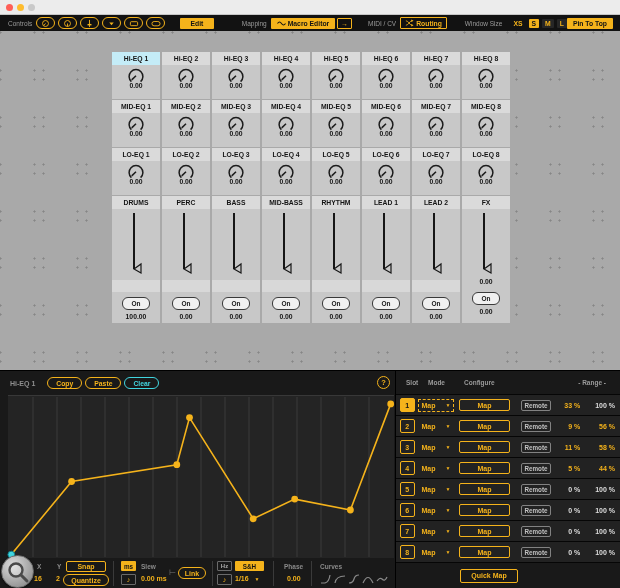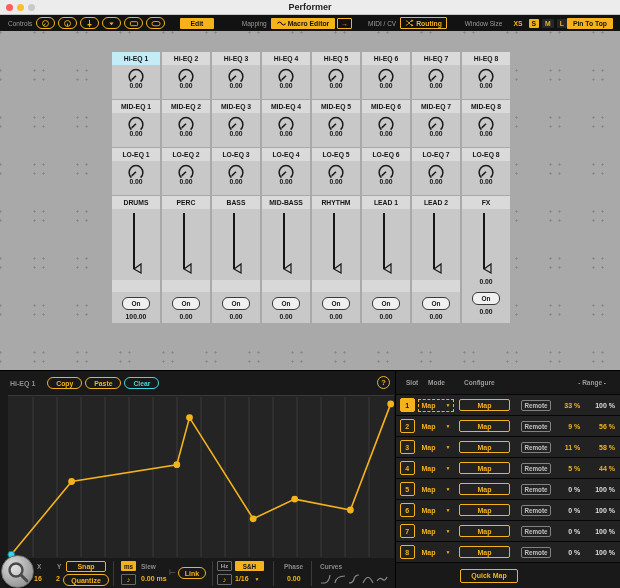--- a/index.html
+++ b/index.html
@@ -93,21 +93,20 @@
 <body>
 
 <div class="window">
 
   <div class="titlebar">
     <div class="lights">
       <span class="light l-red"></span>
       <span class="light l-yel"></span>
       <span class="light l-gray"></span>
     </div>
-    <span class="win-title">Performer</span>
   </div>
 
   <div class="toolbar">
     <span class="tb-label">Controls</span>
     <span id="control-buttons" style="display:flex;">
         <span class="oval-btn">
           <span style="line-height:0;"><svg width="9" height="9" viewBox="0 0 10 10">
               <circle cx="5" cy="5" r="3.3" fill="none" stroke="currentColor"></circle>
               <path d="M5 5 L3 7.3" stroke="currentColor"></path>
             </svg></span>

